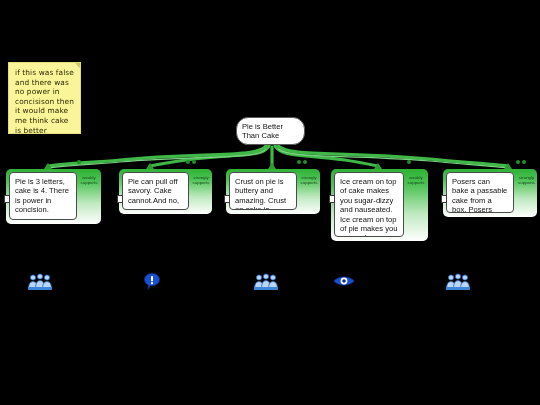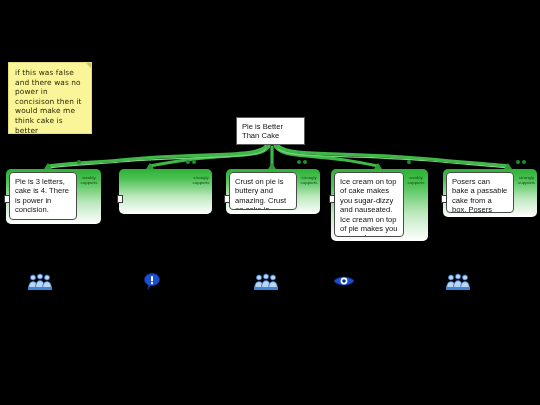--- a/index.html
+++ b/index.html
@@ -42,21 +42,21 @@
 
   
   .node{
     position:absolute;
     box-sizing:border-box;
   }
   
   .claim{
     background:#ffffff;
     border:1px solid #5a5a5a;
-    border-radius:0;
+    border-radius:12px;
     padding:4px 5px;
     font-size:7.6px;
     line-height:9.4px;
     color:#111111;
     box-sizing:border-box;
   }
 
   
   .reason{
     position:absolute;
@@ -134,21 +134,21 @@
 
     <g fill="#2f9a36">
       <polygon points="48,163 52,169 44,169"></polygon>
       <polygon points="150,163 154,169 146,169"></polygon>
       <polygon points="272,163 276,169 268,169"></polygon>
       <polygon points="378,163 382,169 374,169"></polygon>
       <polygon points="508,163 512,169 504,169"></polygon>
     </g>
   </svg>
 
-  <div class="sticky" style="left:8px;top:62px;width:84px;height:72px;">
+  <div class="sticky" style="left:8px;top:62px;width:73px;height:72px;">
     <span class="fold"></span>
     <span>if this was false and there was no power in concisison then it would make me think cake is better</span>
   </div>
 
 
   <div class="node claim" style="left:236px;top:117px;width:69px;height:28px;">
     <span>Pie is Better Than Cake</span>
   </div>
 
   <div class="dots" style="left:77px;top:160px;">
@@ -160,20 +160,23 @@
     </div>
     <div class="connlabel" style="left:73px;width:20px;">weakly supports</div>
     <div class="handle"></div>
   </div>
 
   <div class="dots" style="left:186px;top:160px;">
     <span class="dot"></span>
     <span class="dot"></span>
   </div>
   <div class="reason" style="left:119px;top:169px;width:93px;height:45px;">
+    <div class="card" style="width:67px;height:38px;">
+      <span>Pie can pull off savory. Cake cannot.And no,</span>
+    </div>
     <div class="connlabel" style="left:72px;width:20px;">strongly supports</div>
     <div class="handle"></div>
   </div>
 
   <div class="dots" style="left:297px;top:160px;">
     <span class="dot"></span>
     <span class="dot"></span>
   </div>
   <div class="reason" style="left:226px;top:169px;width:94px;height:45px;">
     <div class="card" style="width:68px;height:38px;">

